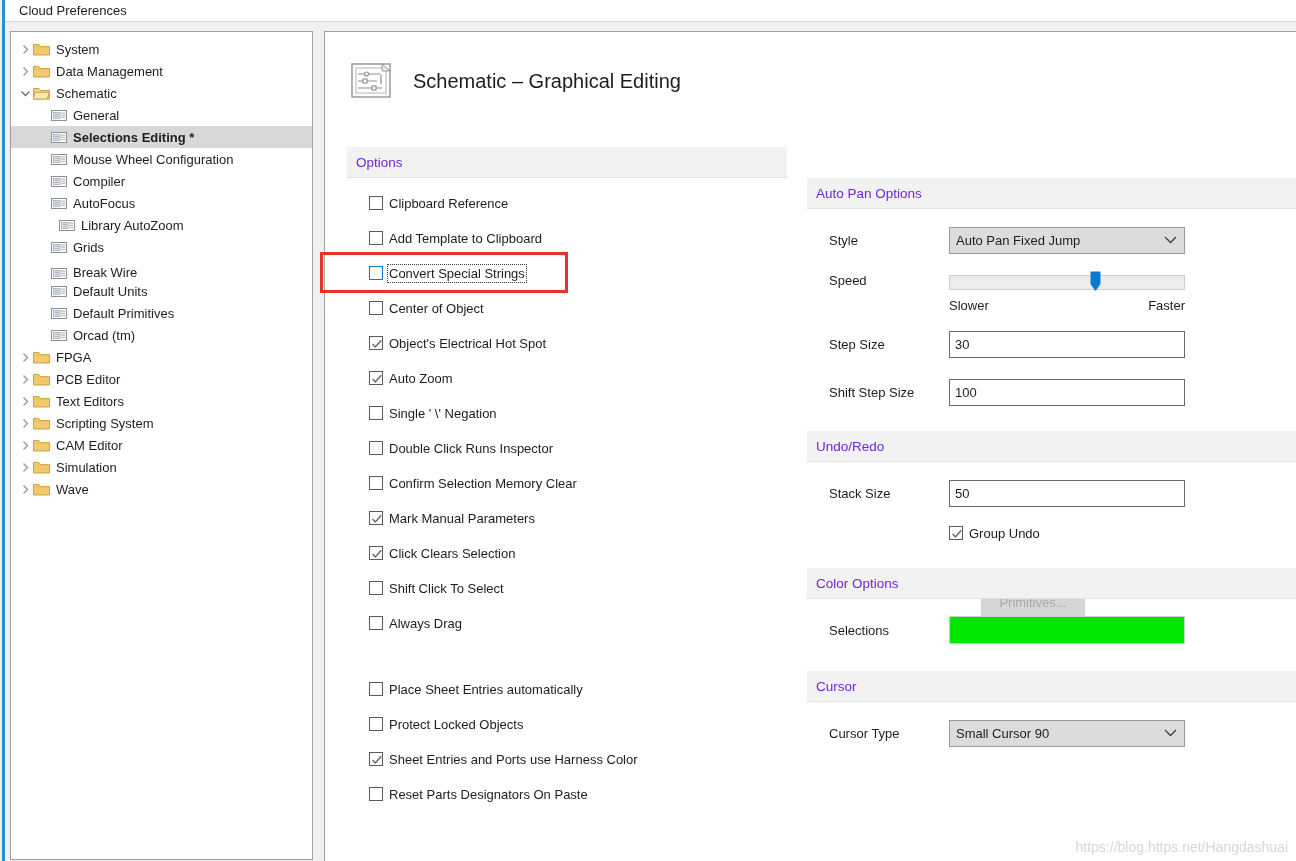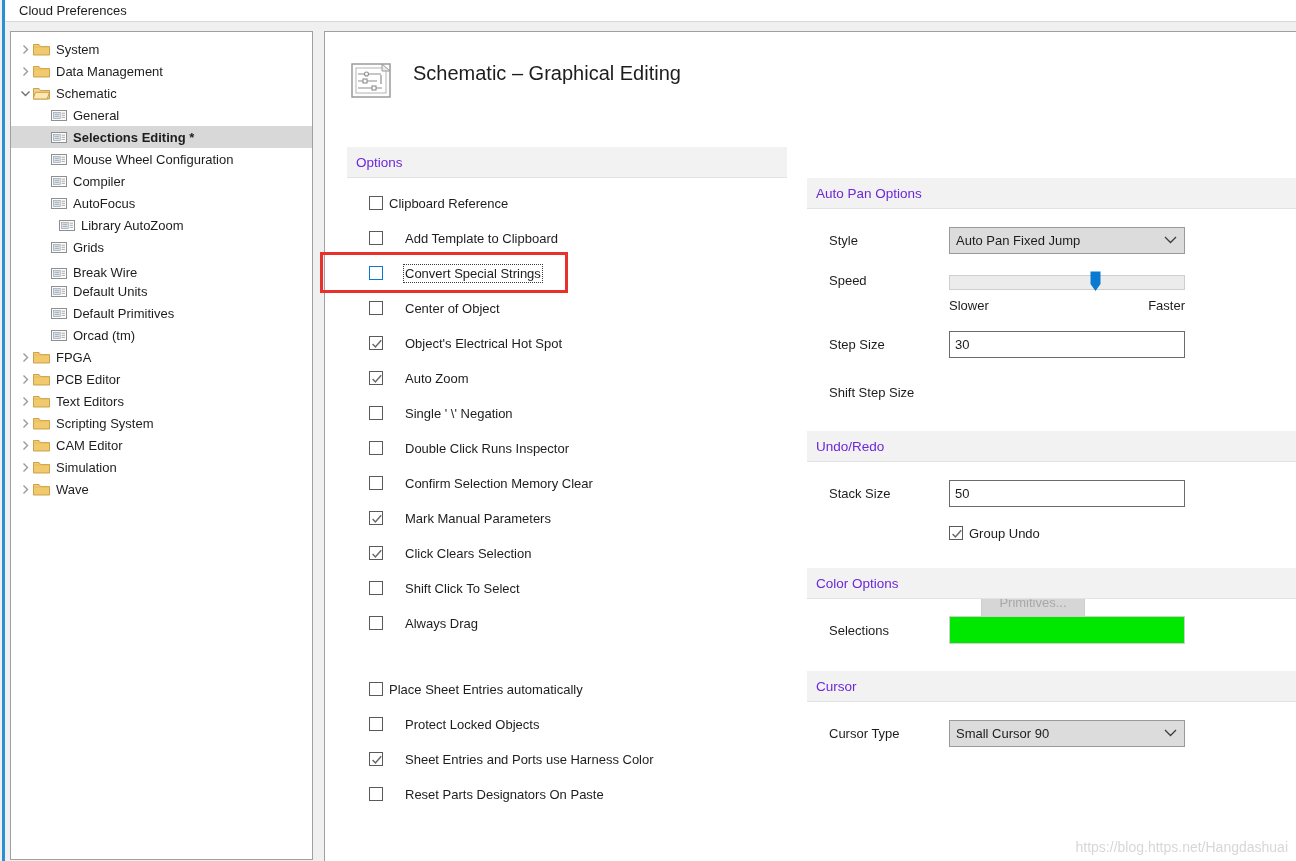--- a/index.html
+++ b/index.html
@@ -67,21 +67,21 @@
     position: absolute; left: 324px; top: 31px;
     width: 972px; height: 830px;
     background: #ffffff;
     border-left: 1px solid #a0a0a0;
     border-top: 1px solid #a0a0a0;
     overflow: hidden;
   }
 
   .page-header {
     position: absolute; left: 24px; top: 30px;
-    display: flex; align-items: flex-start; gap: 18px;
+    display: flex; align-items: center; gap: 18px;
   }
   .page-header .hdr-icon { width: 46px; height: 38px; }
   .page-title { font-size: 20px; color: #1d1d1d; white-space: nowrap; }
 
   
   .col-left  { position: absolute; left: 22px;  top: 115px; width: 440px; }
   .col-right { position: absolute; left: 482px; top: 115px; width: 490px; margin-top: 31px; }
 
   .section-head {
     height: 31px;
@@ -93,21 +93,21 @@
   }
   .section-body { position: relative; }
 
   
   .cb-row {
     display: flex; align-items: center;
     height: 22px; margin-left: 22px;
     font-size: 13px; color: #1d1d1d; white-space: nowrap;
     cursor: default;
   }
-  .cb-row + .cb-row { margin-top: 13px; gap: 16px; }
+  .cb-row + .cb-row { margin-top: 13px; }
   .cbox {
     width: 14px; height: 14px; flex: 0 0 14px;
     border: 1px solid #5a5a5a; background: #fff;
     margin-right: 6px;
     position: relative;
     cursor: pointer;
   }
   .cbox.focusbox { border-color: #0a7ad0; }
   .cbox svg { position: absolute; left: 1px; top: 1px; }
   .cb-label { position: relative; }
@@ -633,20 +633,21 @@
           </div>
         </div>
 
         <div class="frow">
           <span class="flabel">Step Size</span>
           <input class="finput" type="text" value="30" style="">
         </div>
 
         <div class="frow">
           <span class="flabel">Shift Step Size</span>
+          <input class="finput" type="text" value="100" style="">
         </div>
 
         <div style="height:22px"></div>
       </div>
 
       <div class="section-head">Undo/Redo</div>
       <div class="section-body">
         <div class="frow">
           <span class="flabel">Stack Size</span>
           <input class="finput" type="text" value="50" style="">

